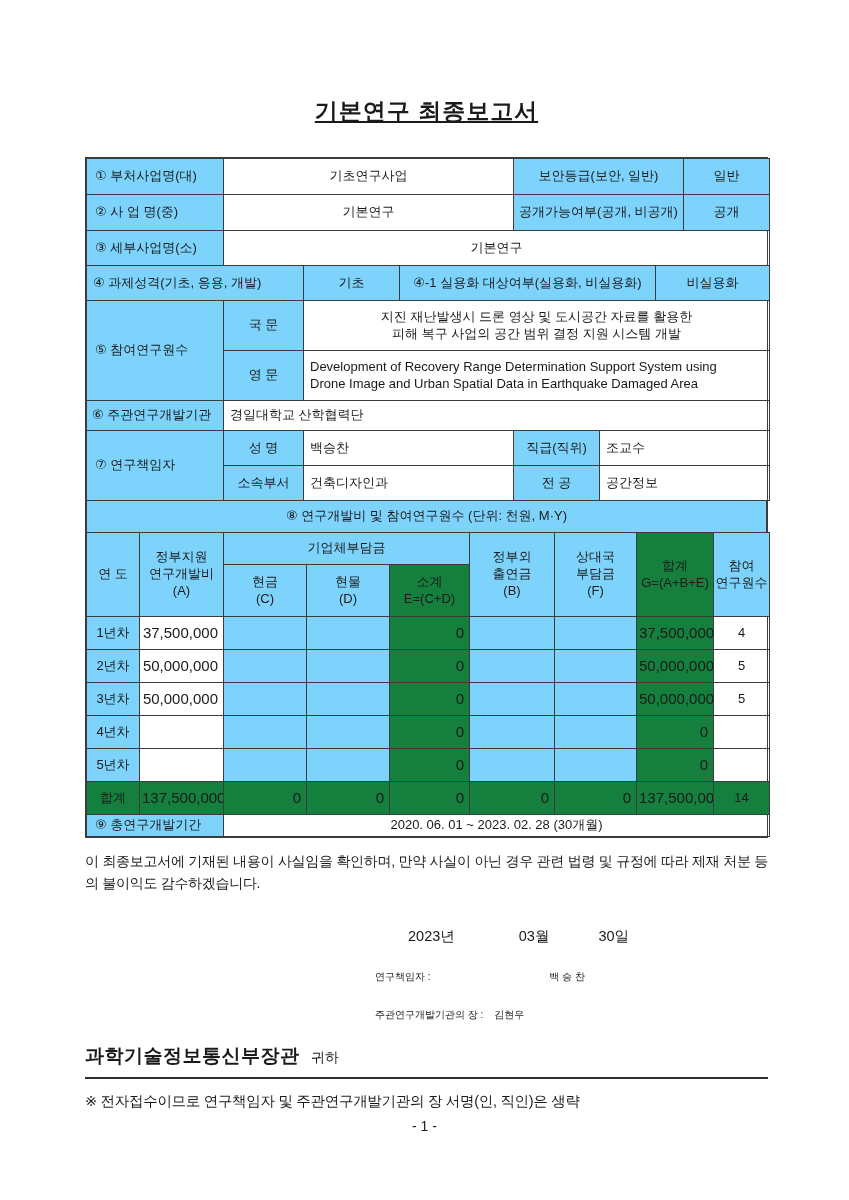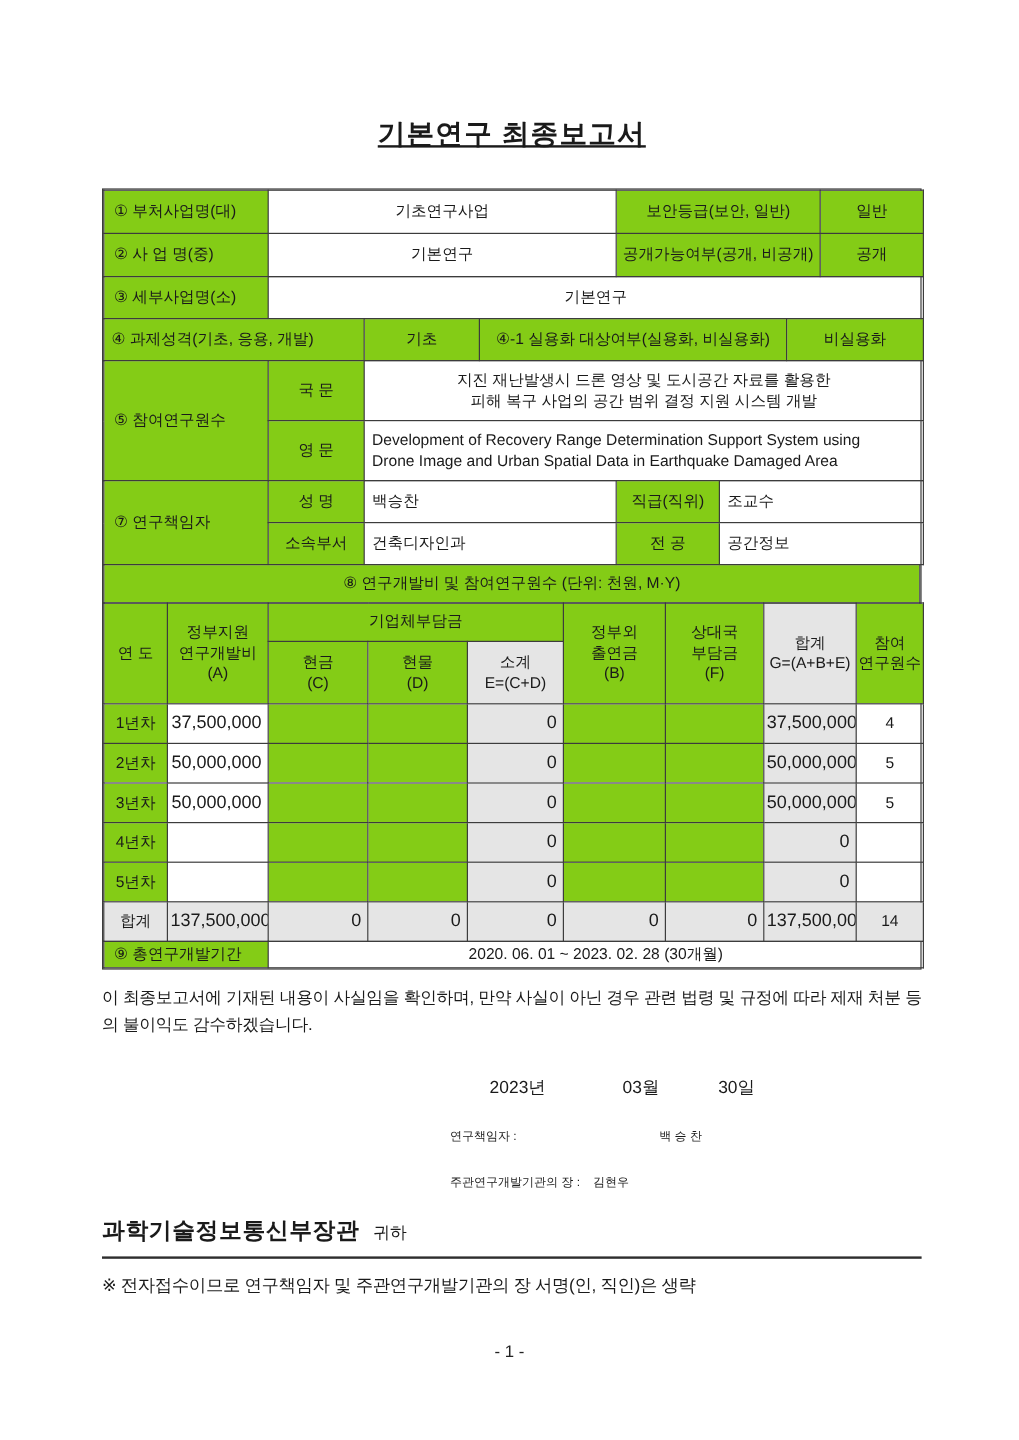--- a/index.html
+++ b/index.html
@@ -7,22 +7,22 @@
   body {
     width:849px; height:1200px; background:#ffffff; position:relative;
     font-family:"Liberation Sans","DejaVu Sans",sans-serif; color:#1a1a1a;
   }
   .page { position:absolute; left:85px; top:0; width:683px; }
   .title { margin:96px 0 0 0; text-align:center; font-size:23px; font-weight:700; letter-spacing:1px;text-decoration:underline; }
   .tblwrap { margin-top:30px; border:1px solid #3c3c3c; }
   table { border-collapse:collapse; table-layout:fixed; width:100%; }
   table + table { margin-top:-1px; }
   td { border:1px solid #3c3c3c; font-size:13px; padding:2px 6px; vertical-align:middle; line-height:1.3; overflow:hidden; }
-  .g { background:#84cc16; }
-  .o { background:#e5e5e5;margin-left:30px; }
+  .g { background:#7dd3fc; }
+  .o { background:#15803d;margin-left:30px; }
   .c { text-align:center; }
   .l { text-align:left; }
   .num { text-align:right; font-size:15px; padding-right:5px; padding-left:2px; }
   .lab { padding-left:8px; }
   .tight { padding-left:1px; padding-right:1px; }
   tr.rh36 { height:36px; } tr.rh35 { height:35px; } tr.rh50 { height:50px; }
   tr.rh30 { height:30px; } tr.rh32 { height:32px; } tr.rh52 { height:52px; }
   tr.rh33 { height:33px; } tr.rh38 { height:20px; }
   .decl { margin:13px 0 0 0; font-size:14px; line-height:1.55; text-align:justify; letter-spacing:-0.3px; }
   .date-line { margin-top:33px; padding-left:323px; font-size:14.5px; }
@@ -117,20 +117,32 @@
       <tr class="rh50">
         <td class="g c">영 문</td>
         <td class="l">
           <div>Development of Recovery Range Determination Support System using</div>
           <div>Drone Image and Urban Spatial Data in Earthquake Damaged Area</div>
         </td>
       </tr>
     </tbody>
       </table>
 
+    <table>
+      <colgroup>
+          <col style="width:137px">
+          <col style="width:546px">
+        </colgroup>
+      <tbody>
+          <tr class="rh30">
+        <td class="g l" style="padding-left:5px">⑥ 주관연구개발기관</td>
+        <td class="l">경일대학교 산학협력단</td>
+      </tr>
+    </tbody>
+      </table>
 
     <table>
       <colgroup>
           <col style="width:137px">
           <col style="width:80px">
           <col style="width:210px">
           <col style="width:86px">
           <col style="width:170px">
         </colgroup>
       <tbody>

